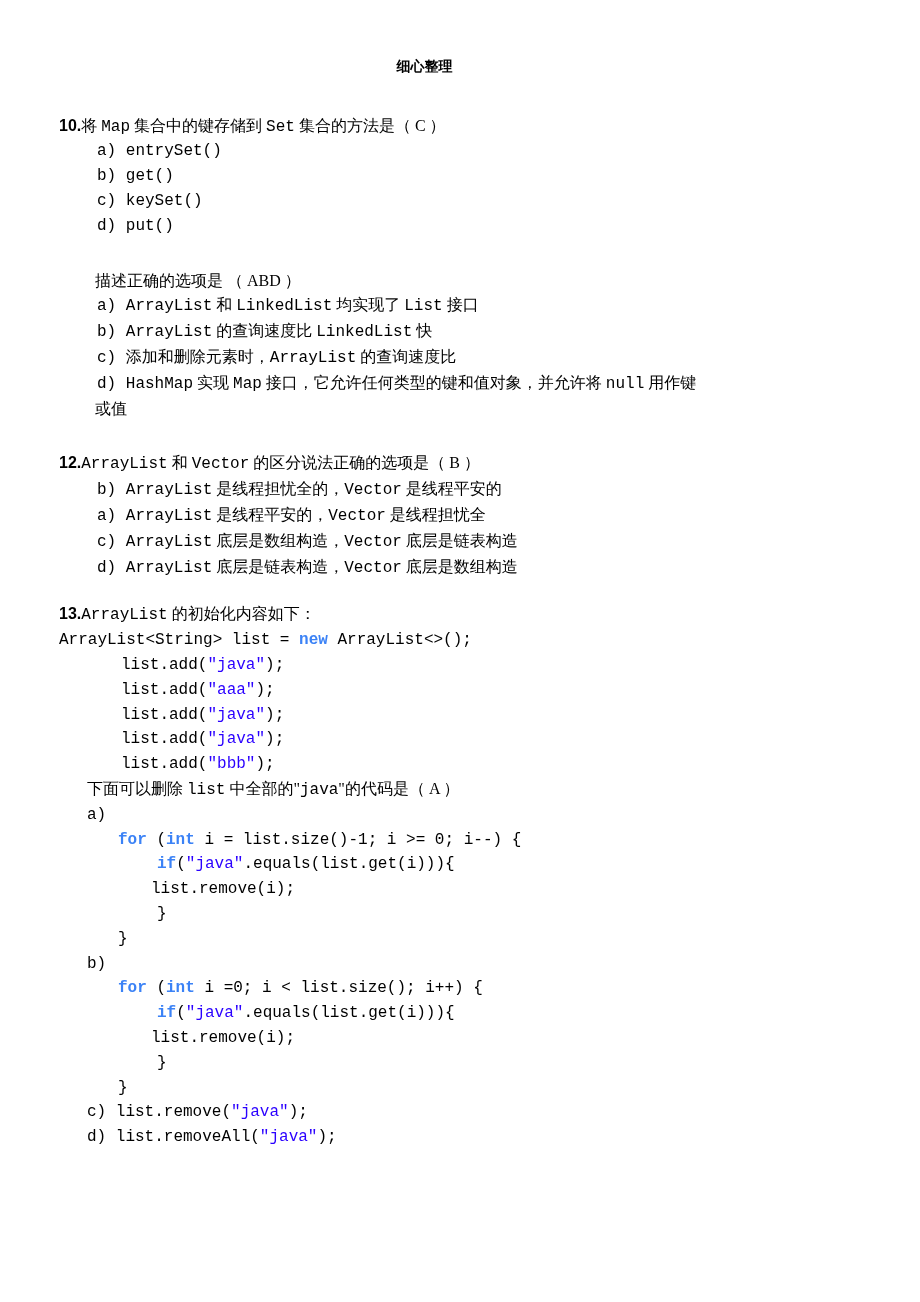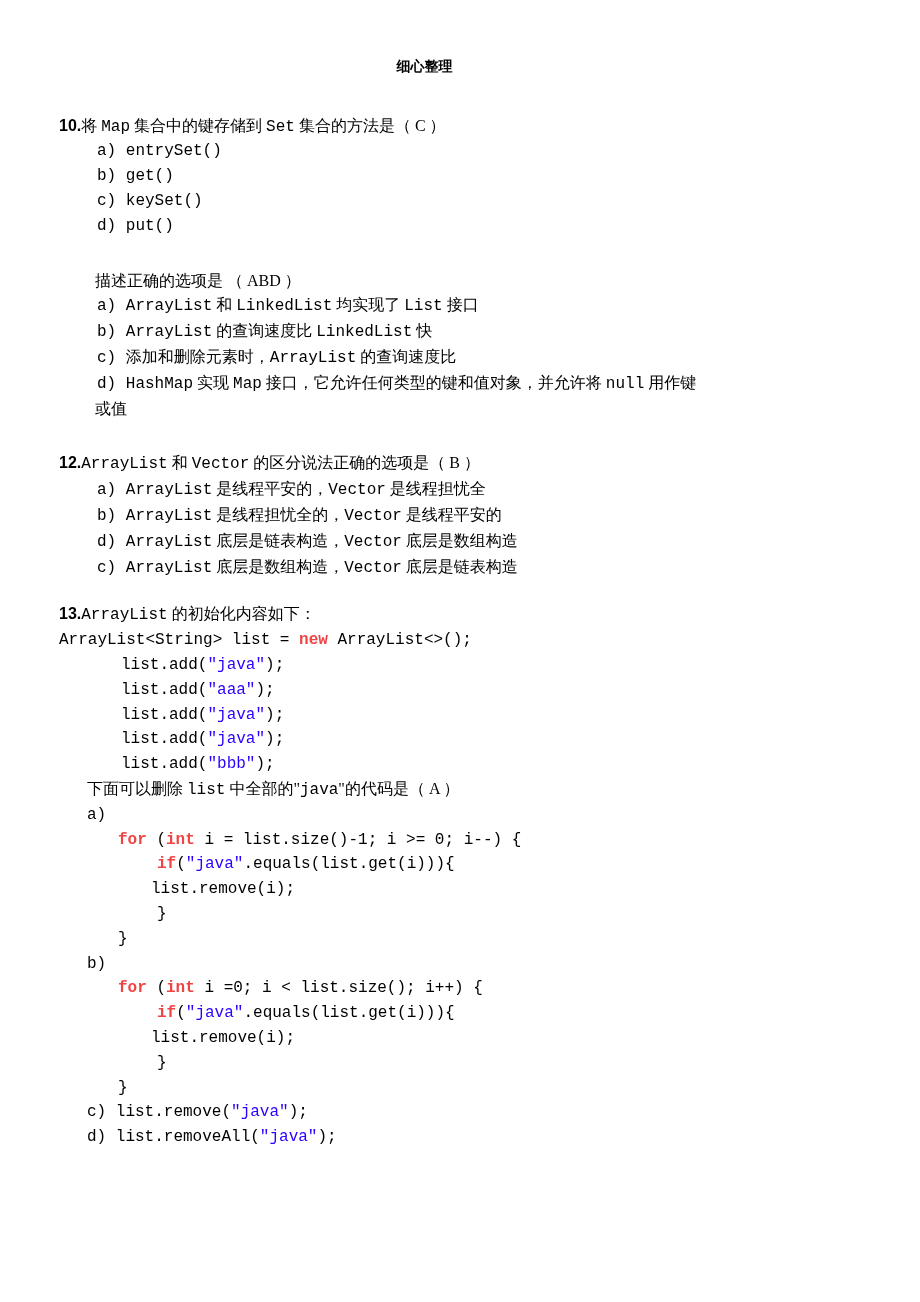--- a/index.html
+++ b/index.html
@@ -54,21 +54,21 @@
   }
   .code-blk {
     margin-left: 28px;
   }
   .opt-letter {
     margin-left: 28px;
   }
   .i1 { margin-left: 59px; }
   .i2 { margin-left: 98px; }
   .i3 { margin-left: 92px; }
-  .kw { font-weight: bold; font-family: "Courier New", Courier, monospace; color: #ef4444; }
+  .kw { font-weight: bold; font-family: "Courier New", Courier, monospace; color: #3b82f6; }
   .str { font-family: "Courier New", Courier, monospace; color: #2a00ff; }
   .q13 { margin-bottom: 0; }
 </style>
 </head>
 <body>
 
 <div class="page">
 
   <div class="header">细心整理</div>
 
@@ -93,24 +93,24 @@
       <div class="opt-line"><span class="mono">d)   </span><span class="mono">HashMap</span><span> 实现 </span><span class="mono">Map</span><span> 接口，它允许任何类型的键和值对象，并允许将 </span><span class="mono">null</span><span> 用作键</span></div>
     </div>
     <div class="stem-cont">或值</div>
   </div>
 
   <div class="q" style="margin-bottom:22px">
     <div class="q-stem">
       <span class="num">12.</span><span class="mono">ArrayList</span><span> 和 </span><span class="mono">Vector</span><span> 的区分说法正确的选项是（ B   ）</span>
     </div>
     <div class="options">
+      <div class="opt-line"><span class="mono">b) </span><span class="mono">ArrayList</span><span> 是线程担忧全的，</span><span class="mono">Vector</span><span> 是线程平安的</span></div>
       <div class="opt-line"><span class="mono">a) </span><span class="mono">ArrayList</span><span> 是线程平安的，</span><span class="mono">Vector</span><span> 是线程担忧全</span></div>
-      <div class="opt-line"><span class="mono">b) </span><span class="mono">ArrayList</span><span> 是线程担忧全的，</span><span class="mono">Vector</span><span> 是线程平安的</span></div>
+      <div class="opt-line"><span class="mono">c) </span><span class="mono">ArrayList</span><span> 底层是数组构造，</span><span class="mono">Vector</span><span> 底层是链表构造</span></div>
       <div class="opt-line"><span class="mono">d) </span><span class="mono">ArrayList</span><span> 底层是链表构造，</span><span class="mono">Vector</span><span> 底层是数组构造</span></div>
-      <div class="opt-line"><span class="mono">c) </span><span class="mono">ArrayList</span><span> 底层是数组构造，</span><span class="mono">Vector</span><span> 底层是链表构造</span></div>
     </div>
   </div>
 
   <div class="q q13">
     <div class="q-stem">
       <span class="num">13.</span><span class="mono">ArrayList</span><span> 的初始化内容如下：</span>
     </div>
     <div class="mono code-init"><span> ArrayList&lt;String&gt; list = </span><span class="kw">new</span><span> ArrayList&lt;&gt;();</span></div>
     <div class="mono code-add"><span>list.add(</span><span class="str">"java"</span><span>);</span></div>
     <div class="mono code-add"><span>list.add(</span><span class="str">"aaa"</span><span>);</span></div>

